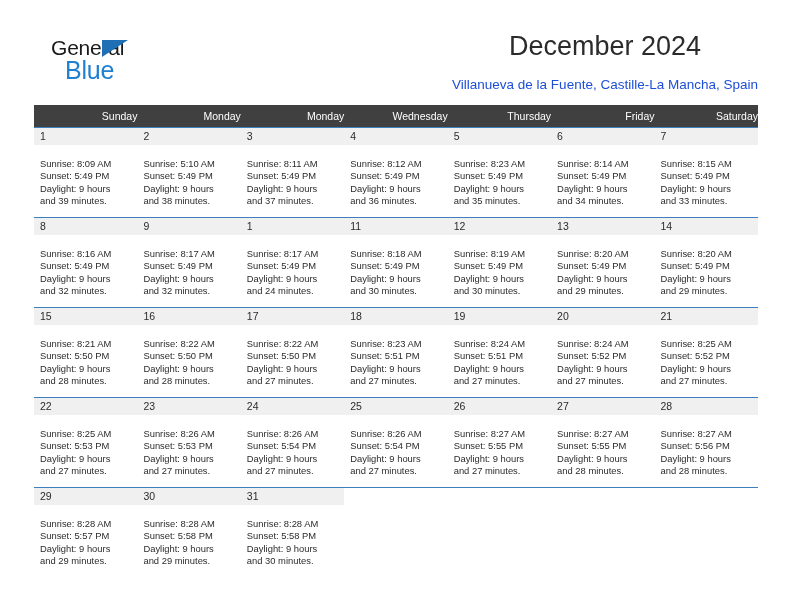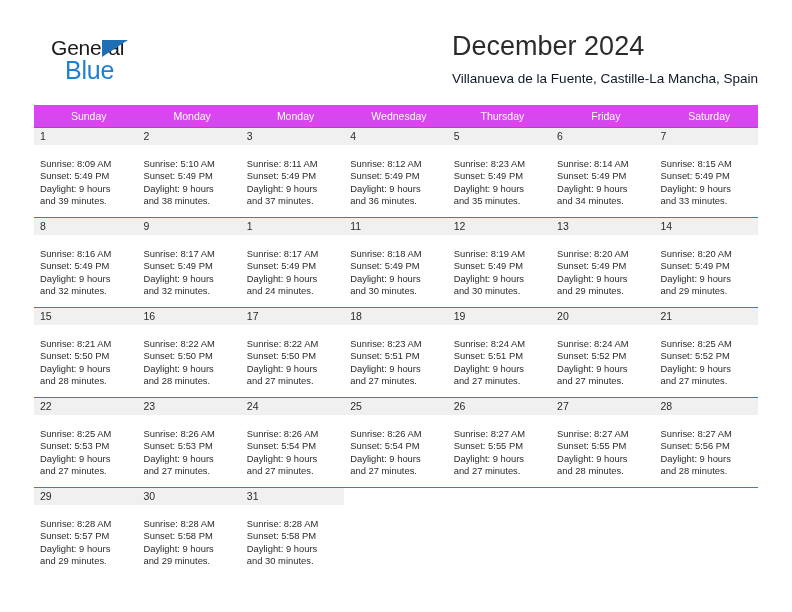--- a/index.html
+++ b/index.html
@@ -61,52 +61,52 @@
     top: 20px;
     font-size: 25px;
     letter-spacing: -0.2px;
     color: #1f7fd0;
     font-family: "Liberation Sans", sans-serif;
   }
   .title-block {
     position: absolute;
     right: 34px;
     top: 30px;
-    text-align: left;
+    text-align: center;
   }
   .cal-title {
     font-size: 27px;
     color: #2b2b2b;
     font-weight: normal;
     line-height: 33px;
     white-space: nowrap;
   }
   .cal-subtitle {
     font-size: 13.5px;
-    color: #0f172a;
+    color: #1d4ed8;
     line-height: 20px;
-    margin-top: 6px;
+    margin-top: 12px;
     white-space: nowrap;
   }
 
   
   .calendar {
     position: absolute;
     left: 34px;
     top: 105px;
     width: 724px;
     border-collapse: collapse;
     table-layout: fixed;
   }
   .calendar th {
-    background: #d946ef;
+    background: #404040;
     color: #ffffff;
     font-size: 10.5px;
     font-weight: normal;
-    text-align: center;
+    text-align: right;
     padding: 5px 0 5px 6px;
     height: 11px;
     border: none;
   }
   .calendar td {
     vertical-align: top;
     padding: 0;
     border: none;
     width: 103.42px;
   }

